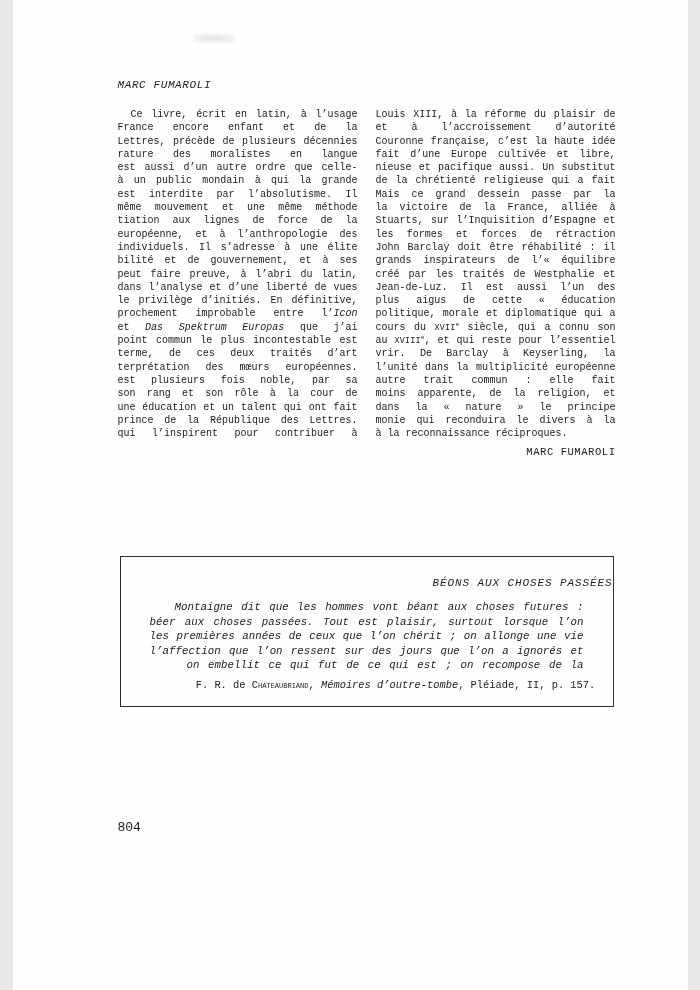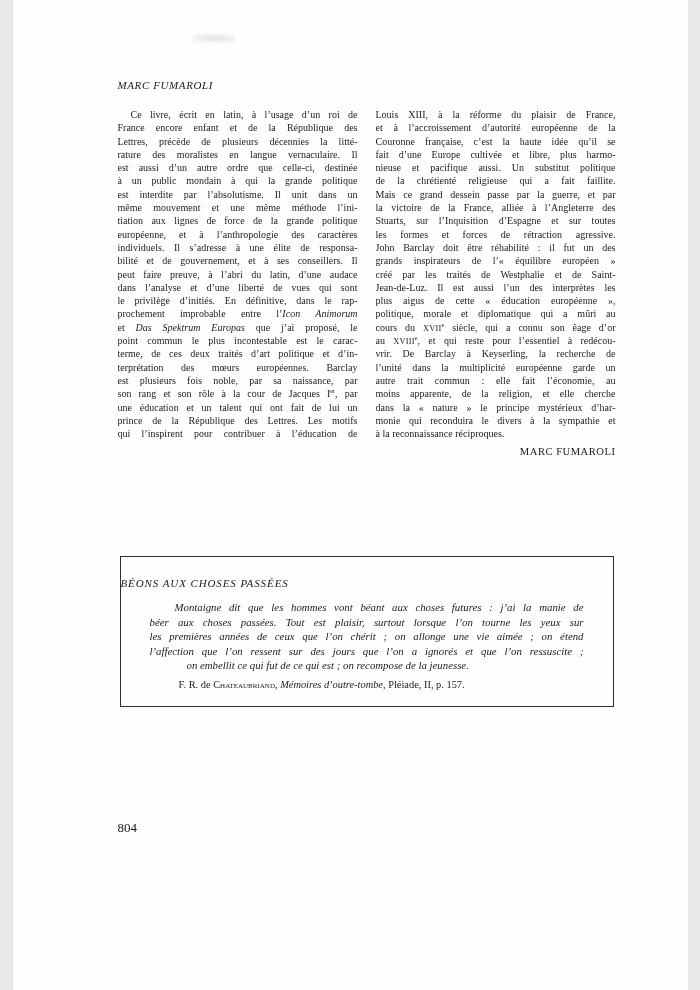--- a/index.html
+++ b/index.html
@@ -1,19 +1,19 @@
 <!DOCTYPE html>
 <html><head>
 <meta charset="utf-8">
 <style>
   html,body { margin:0; padding:0; background:#e8e8e8; }
   .page {
     position:relative; width:675px; height:990px; margin:0 auto;
     background:#fefefe; color:#1b1b1b;
-    font-family:Liberation Serif, serif;
+    font-family:Liberation Mono, monospace;
     overflow:hidden;
   }
   .scan-artifact {
     position:absolute; left:180px; top:31px; width:42px; height:14px;
     background:radial-gradient(ellipse at 30% 50%, rgba(190,190,190,.35), transparent 60%),
                radial-gradient(ellipse at 75% 55%, rgba(190,190,190,.3), transparent 55%);
     filter:blur(1px);
   }
   .header-author {
     position:absolute; left:105px; top:79px;
@@ -32,29 +32,29 @@
   sup { font-size:.62em; vertical-align:super; line-height:0; }
   .sc { text-transform:uppercase; font-size:.84em; letter-spacing:.2px; }
   .signature {
     margin-top:6px; text-align:right; font-size:10.6px; letter-spacing:.5px;
   }
   .quote-box {
     position:absolute; left:107px; top:556px; width:494px; height:151px;
     border:1px solid #2e2e2e; box-sizing:border-box;
   }
   .quote-title {
-    margin-top:20px; text-align:left; font-style:italic;
+    margin-top:20px; text-align:right; font-style:italic;
     font-size:11px; letter-spacing:.9px;
   }
   .quote-body { margin:11px 29px 0 29px; font-style:italic; }
   .quote-body .line { font-size:10.8px; line-height:14.5px; height:14.5px; }
   .quote-body .line:first-child { text-indent:25px; }
   .quote-body .line:last-child  { text-align-last:left;margin-left:37px; }
   .attribution {
-    margin-top:6px; font-size:10.4px; padding-left:58px;
+    margin-top:6px; text-align:center; font-size:10.4px; padding-left:58px;
   }
   .attribution .author { font-variant:small-caps; }
   .attribution .work { font-style:italic; }
   .page-number { position:absolute; left:105px; top:820px; font-size:13px; }
 </style>
 </head>
 <body>
 
 <div class="page">
 

